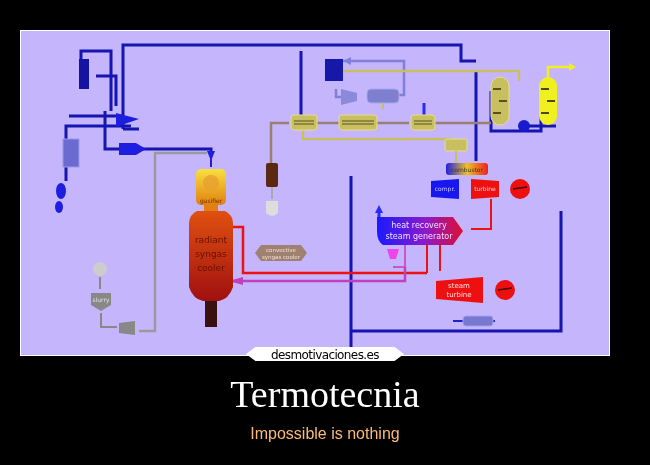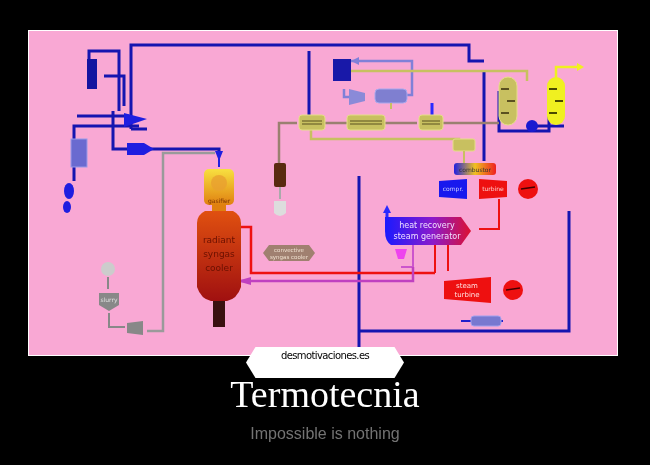--- a/index.html
+++ b/index.html
@@ -1,25 +1,25 @@
 <!DOCTYPE html>
 <html><head>
 <meta charset="utf-8">
 <style>
   html, body { margin: 0; padding: 0; background: #000; }
   body { width: 650px; height: 465px; position: relative; overflow: hidden; font-family: "Liberation Sans", sans-serif; }
-  .frame { position: absolute; left: 28px; top: 30px; width: 588px; height: 324px; border: 1px solid #fff; background: #f9a8d4; overflow: hidden; }
+  .frame { position: absolute; left: 20px; top: 30px; width: 588px; height: 324px; border: 1px solid #fff; background: #c4b5fd; overflow: hidden; }
   .frame svg { position: absolute; left: 0; top: 0; }
   .svg-label { font-family: "DejaVu Sans", sans-serif; }
-  .watermark { position: absolute; left: 246px; top: 347px; width: 158px; height: 31px; background: #fff; color: #000;
-    font-family: "DejaVu Sans", sans-serif; font-size: 10px; line-height: 17px; text-align: center; letter-spacing: -0.6px;
+  .watermark { position: absolute; left: 246px; top: 347px; width: 158px; height: 14px; background: #fff; color: #000;
+    font-family: "DejaVu Sans", sans-serif; font-size: 12px; line-height: 17px; text-align: center; letter-spacing: -0.6px;
     clip-path: polygon(6% 0, 94% 0, 100% 50%, 94% 100%, 6% 100%, 0 50%); }
   .title { position: absolute; left: 0; width: 650px; top: 372px; text-align: center; color: #fff;
     font-family: Liberation Serif, serif; font-size: 38px; line-height: 44px; }
-  .subtitle { position: absolute; left: 0; width: 650px; top: 424px; text-align: center; color: #737373;
+  .subtitle { position: absolute; left: 0; width: 650px; top: 424px; text-align: center; color: #fdba74;
     font-family: "Liberation Sans", sans-serif; font-size: 16px; line-height: 20px; }
 </style>
 </head>
 <body>
 
 <div class="frame">
   <svg width="588" height="324" viewBox="0 0 588 324">
     <defs>
       <linearGradient id="combGrad" x1="0" x2="1" y1="0" y2="0">
         <stop offset="0" stop-color="#2020e0"></stop>

